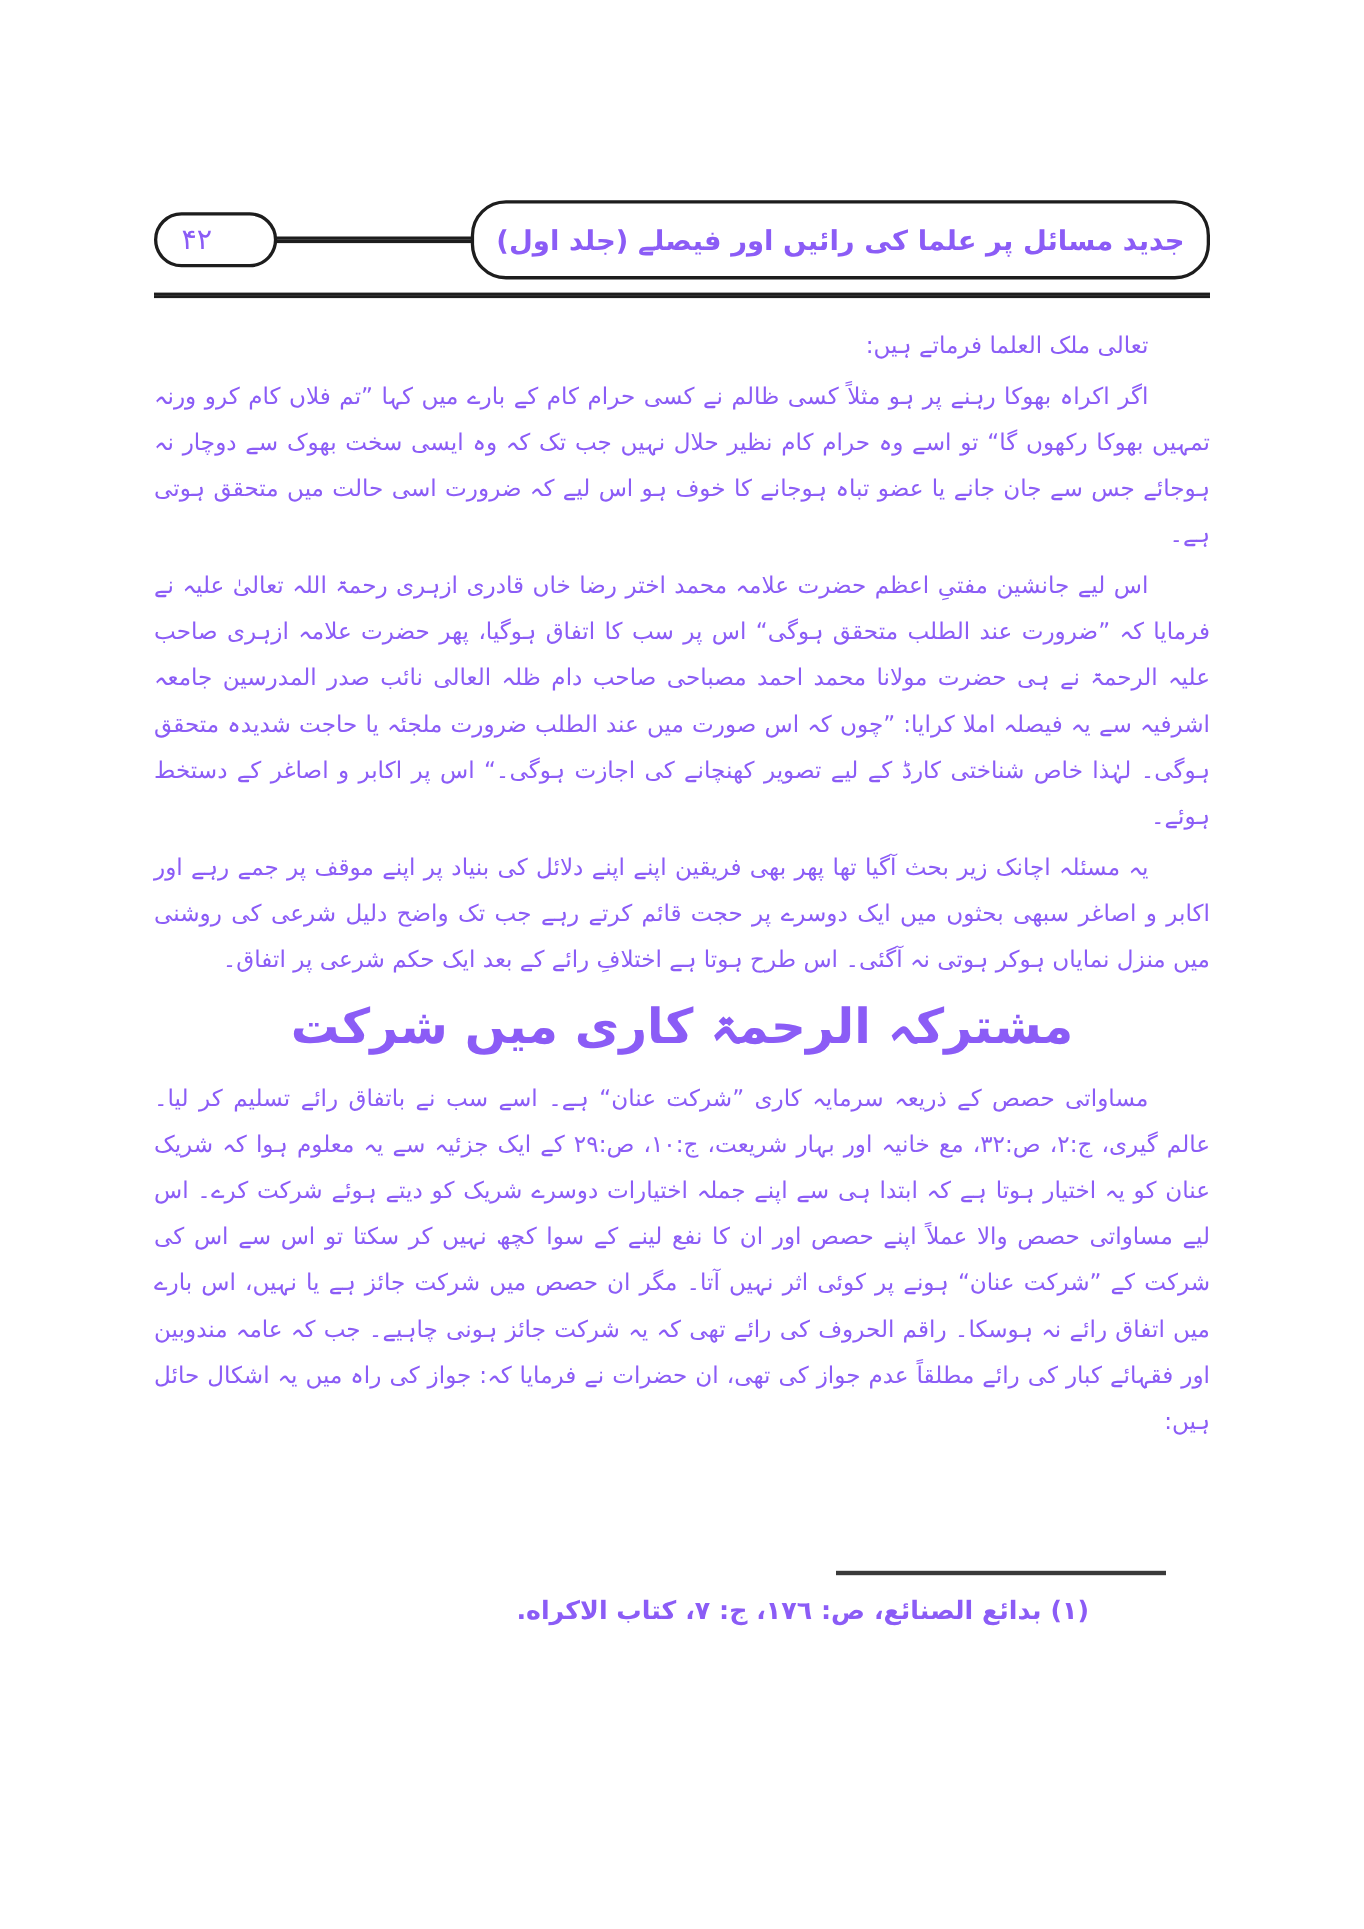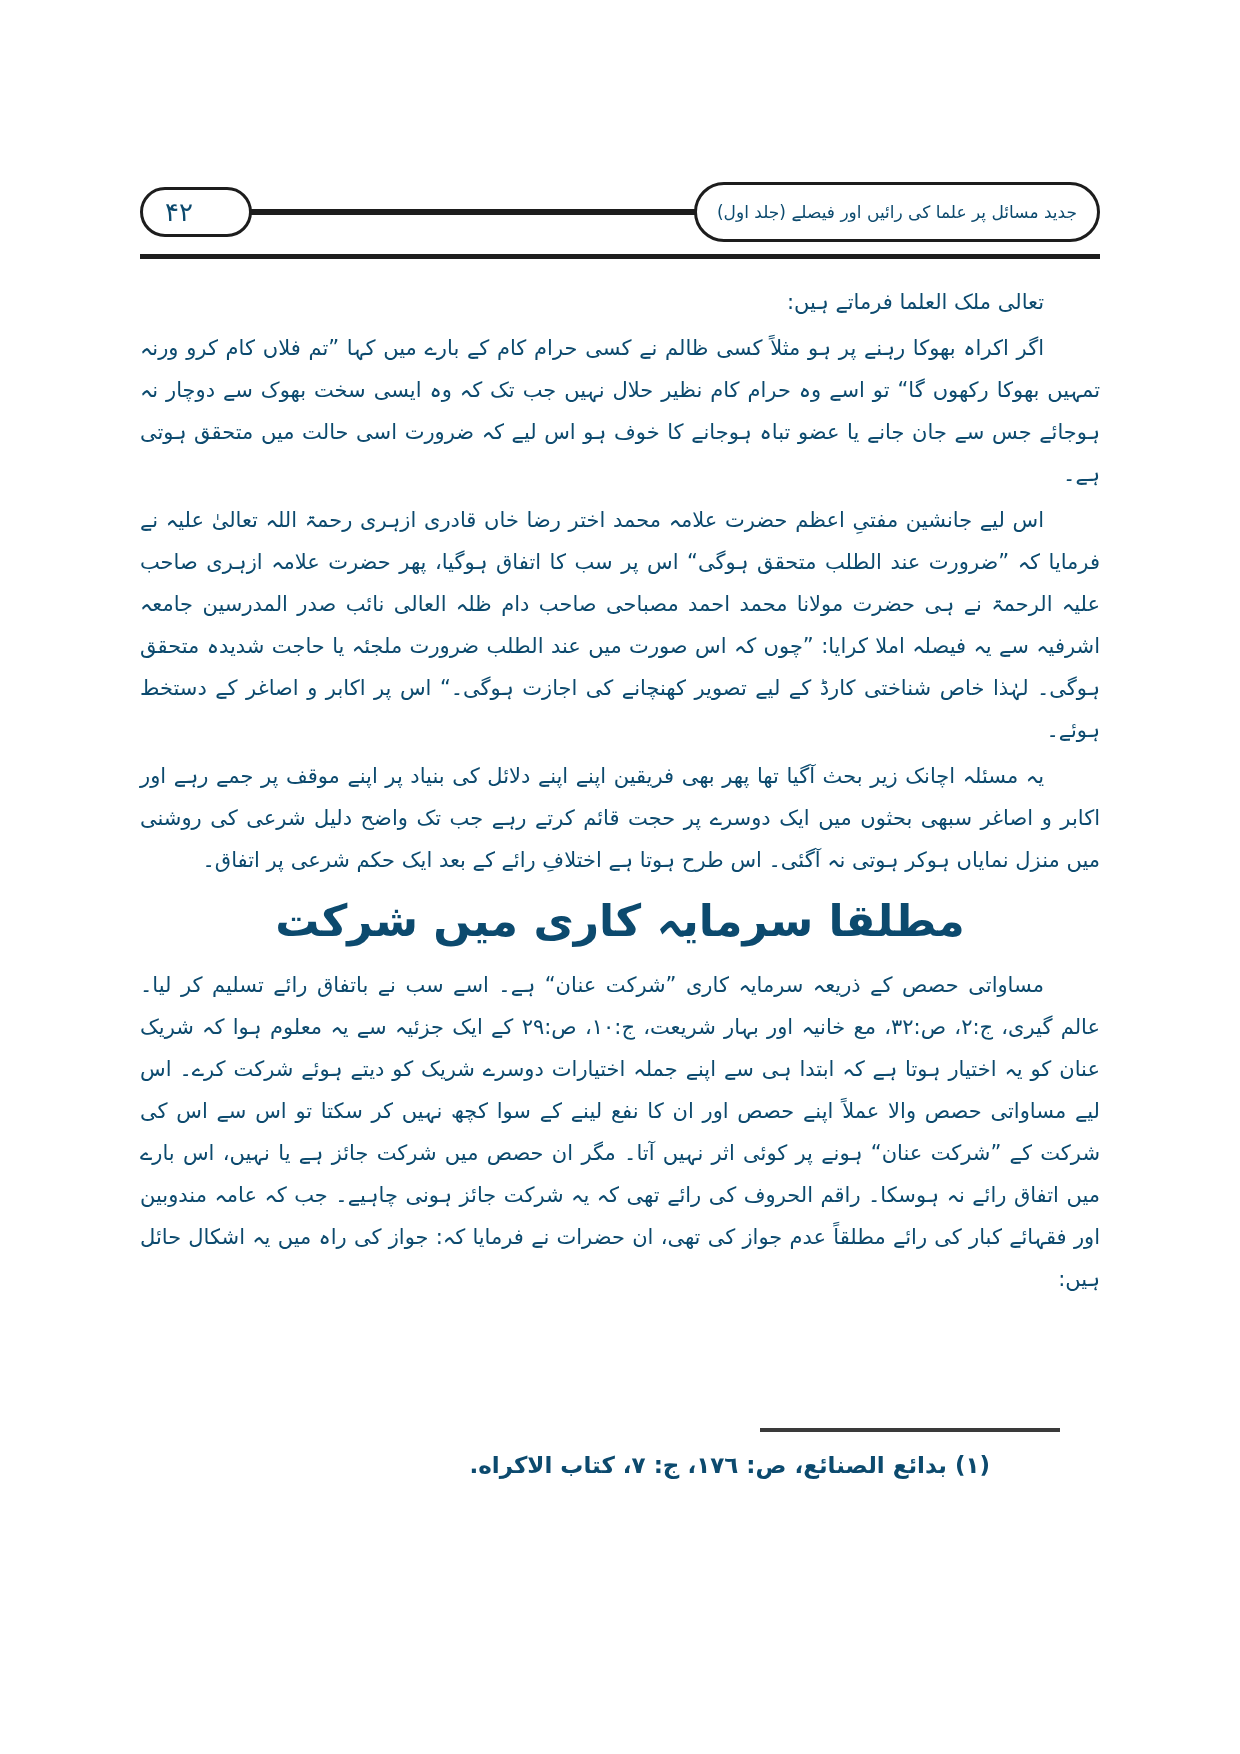--- a/index.html
+++ b/index.html
@@ -3,21 +3,21 @@
 <meta charset="utf-8">
 <style>
   * { box-sizing: border-box; }
   html, body { margin: 0; padding: 0; background: #ffffff; }
   .page {
     position: relative;
     width: 1240px;
     height: 1754px;
     margin: 0 auto;
     background: #ffffff;
-    color: #0c4a6e;
+    color: #8b5cf6;
     font-family: "DejaVu Sans", sans-serif;
     padding: 182px 140px 0 140px;
     overflow: hidden;
     direction: rtl;
   }
 
   
   .masthead {
     direction: ltr;              
     display: flex;
@@ -40,27 +40,28 @@
     font-size: 26px;
   }
   .connector {
     flex: 1 1 auto;
     height: 4px;
     border-top: 3px solid #1d1d1d;
     border-bottom: 3px solid #1d1d1d;
     margin: 0 -2px;
   }
   .title-badge {
-    height: 60px;
+    height: 72px;
     border-radius: 32px;
     padding: 0 20px;
-    font-size: 17px;
+    font-size: 25px;
     white-space: nowrap;
     direction: rtl;
     z-index: 1;
+    font-weight: bold;
   }
   .header-rule {
     margin-top: 12px;
     height: 5px;
     border-top: 3px solid #1d1d1d;
     border-bottom: 2px solid #1d1d1d;
   }
 
   
   .body-text {
@@ -149,21 +150,21 @@
     <p class="urdu-line">تعالى ملک العلما فرماتے ہیں:</p>
 
 
     <p class="urdu-para">اگر اکراہ بھوکا رہنے پر ہو مثلاً کسی ظالم نے کسی حرام کام کے بارے میں کہا ”تم فلاں کام کرو ورنہ تمہیں بھوکا رکھوں گا“ تو اسے وہ حرام کام نظیر حلال نہیں جب تک کہ وہ ایسی سخت بھوک سے دوچار نہ ہوجائے جس سے جان جانے یا عضو تباہ ہوجانے کا خوف ہو اس لیے کہ ضرورت اسی حالت میں متحقق ہوتی ہے۔</p>
 
     <p class="urdu-para">اس لیے جانشین مفتیِ اعظم حضرت علامہ محمد اختر رضا خاں قادری ازہری رحمۃ اللہ تعالیٰ علیہ نے فرمایا کہ ”ضرورت عند الطلب متحقق ہوگی“ اس پر سب کا اتفاق ہوگیا، پھر حضرت علامہ ازہری صاحب علیہ الرحمۃ نے ہی حضرت مولانا محمد احمد مصباحی صاحب دام ظلہ العالی نائب صدر المدرسین جامعہ اشرفیہ سے یہ فیصلہ املا کرایا: ”چوں کہ اس صورت میں عند الطلب ضرورت ملجئہ یا حاجت شدیدہ متحقق ہوگی۔ لہٰذا خاص شناختی کارڈ کے لیے تصویر کھنچانے کی اجازت ہوگی۔“ اس پر اکابر و اصاغر کے دستخط ہوئے۔</p>
 
     <p class="urdu-para">یہ مسئلہ اچانک زیر بحث آگیا تھا پھر بھی فریقین اپنے اپنے دلائل کی بنیاد پر اپنے موقف پر جمے رہے اور اکابر و اصاغر سبھی بحثوں میں ایک دوسرے پر حجت قائم کرتے رہے جب تک واضح دلیل شرعی کی روشنی میں منزل نمایاں ہوکر ہوتی نہ آگئی۔ اس طرح ہوتا ہے اختلافِ رائے کے بعد ایک حکم شرعی پر اتفاق۔</p>
 
 
-    <h2 class="section-heading">مطلقا سرمایہ کاری میں شرکت</h2>
+    <h2 class="section-heading">مشترکہ الرحمۃ کاری میں شرکت</h2>
 
     <p class="urdu-para">مساواتی حصص کے ذریعہ سرمایہ کاری ”شرکت عنان“ ہے۔ اسے سب نے باتفاق رائے تسلیم کر لیا۔ عالم گیری، ج:۲، ص:۳۲، مع خانیہ اور بہار شریعت، ج:۱۰، ص:۲۹ کے ایک جزئیہ سے یہ معلوم ہوا کہ شریک عنان کو یہ اختیار ہوتا ہے کہ ابتدا ہی سے اپنے جملہ اختیارات دوسرے شریک کو دیتے ہوئے شرکت کرے۔ اس لیے مساواتی حصص والا عملاً اپنے حصص اور ان کا نفع لینے کے سوا کچھ نہیں کر سکتا تو اس سے اس کی شرکت کے ”شرکت عنان“ ہونے پر کوئی اثر نہیں آتا۔ مگر ان حصص میں شرکت جائز ہے یا نہیں، اس بارے میں اتفاق رائے نہ ہوسکا۔ راقم الحروف کی رائے تھی کہ یہ شرکت جائز ہونی چاہیے۔ جب کہ عامہ مندوبین اور فقہائے کبار کی رائے مطلقاً عدم جواز کی تھی، ان حضرات نے فرمایا کہ: جواز کی راہ میں یہ اشکال حائل ہیں:</p>
 
   </main>
 
   <footer class="footnote-area">
     <div class="footnote-rule"></div>
     <p class="footnote-text">(۱) بدائع الصنائع، ص: ١٧٦، ج: ٧، كتاب الاكراه.</p>
   </footer>
 

